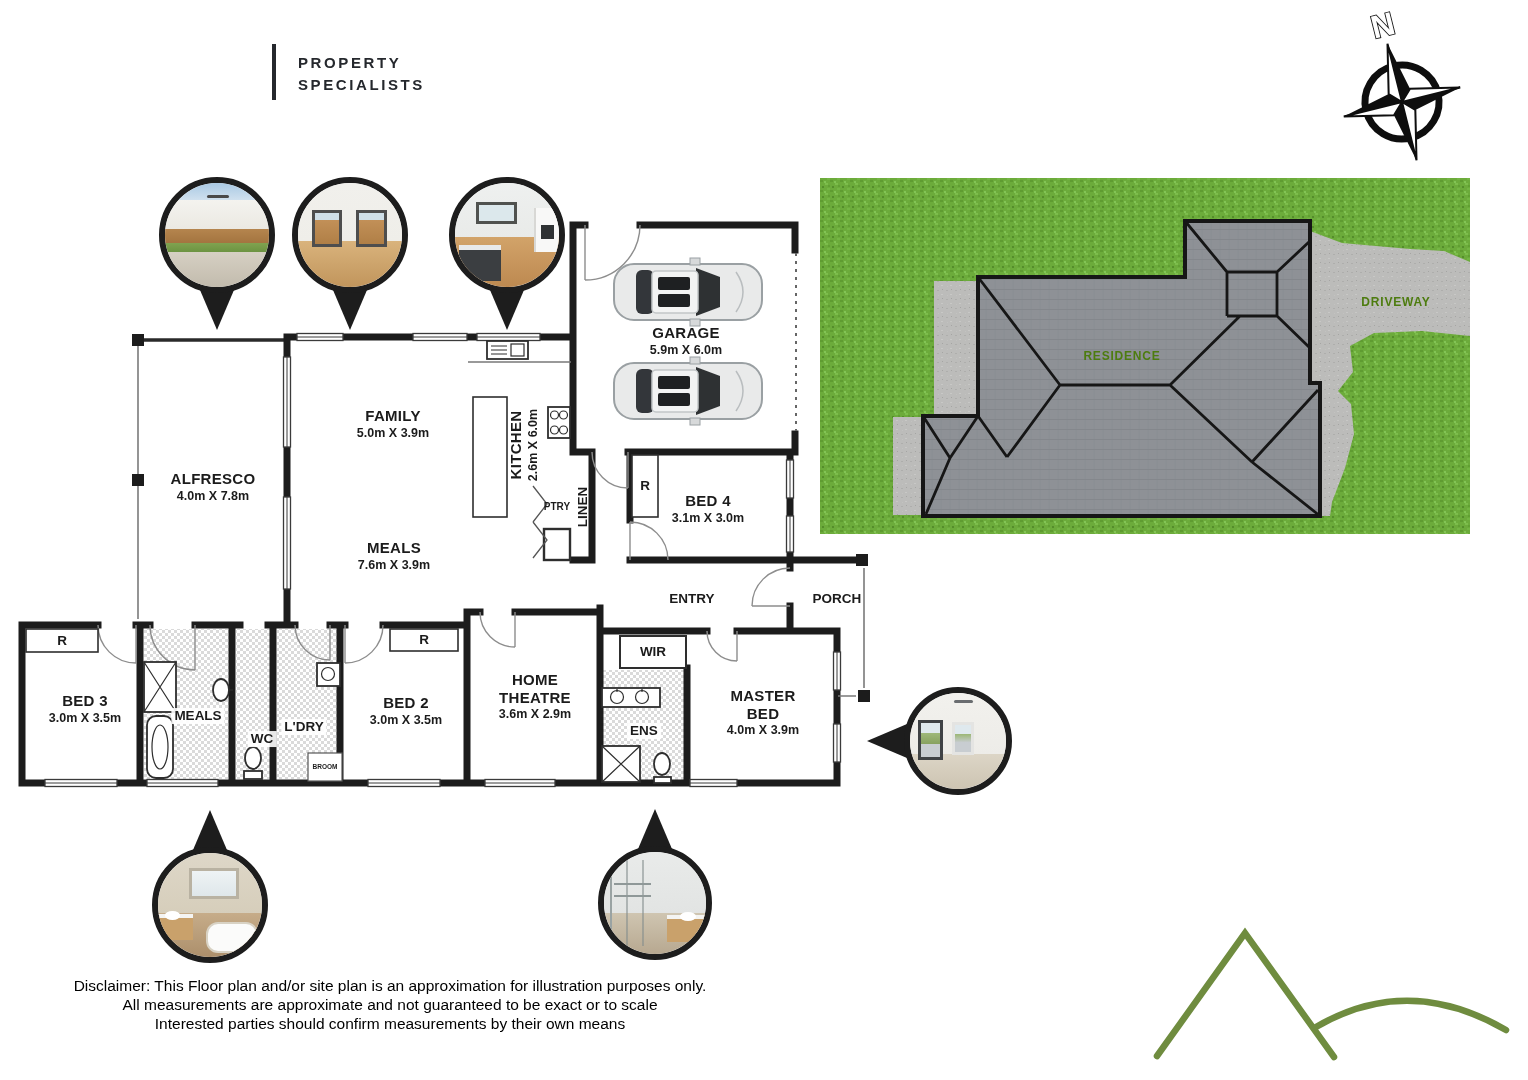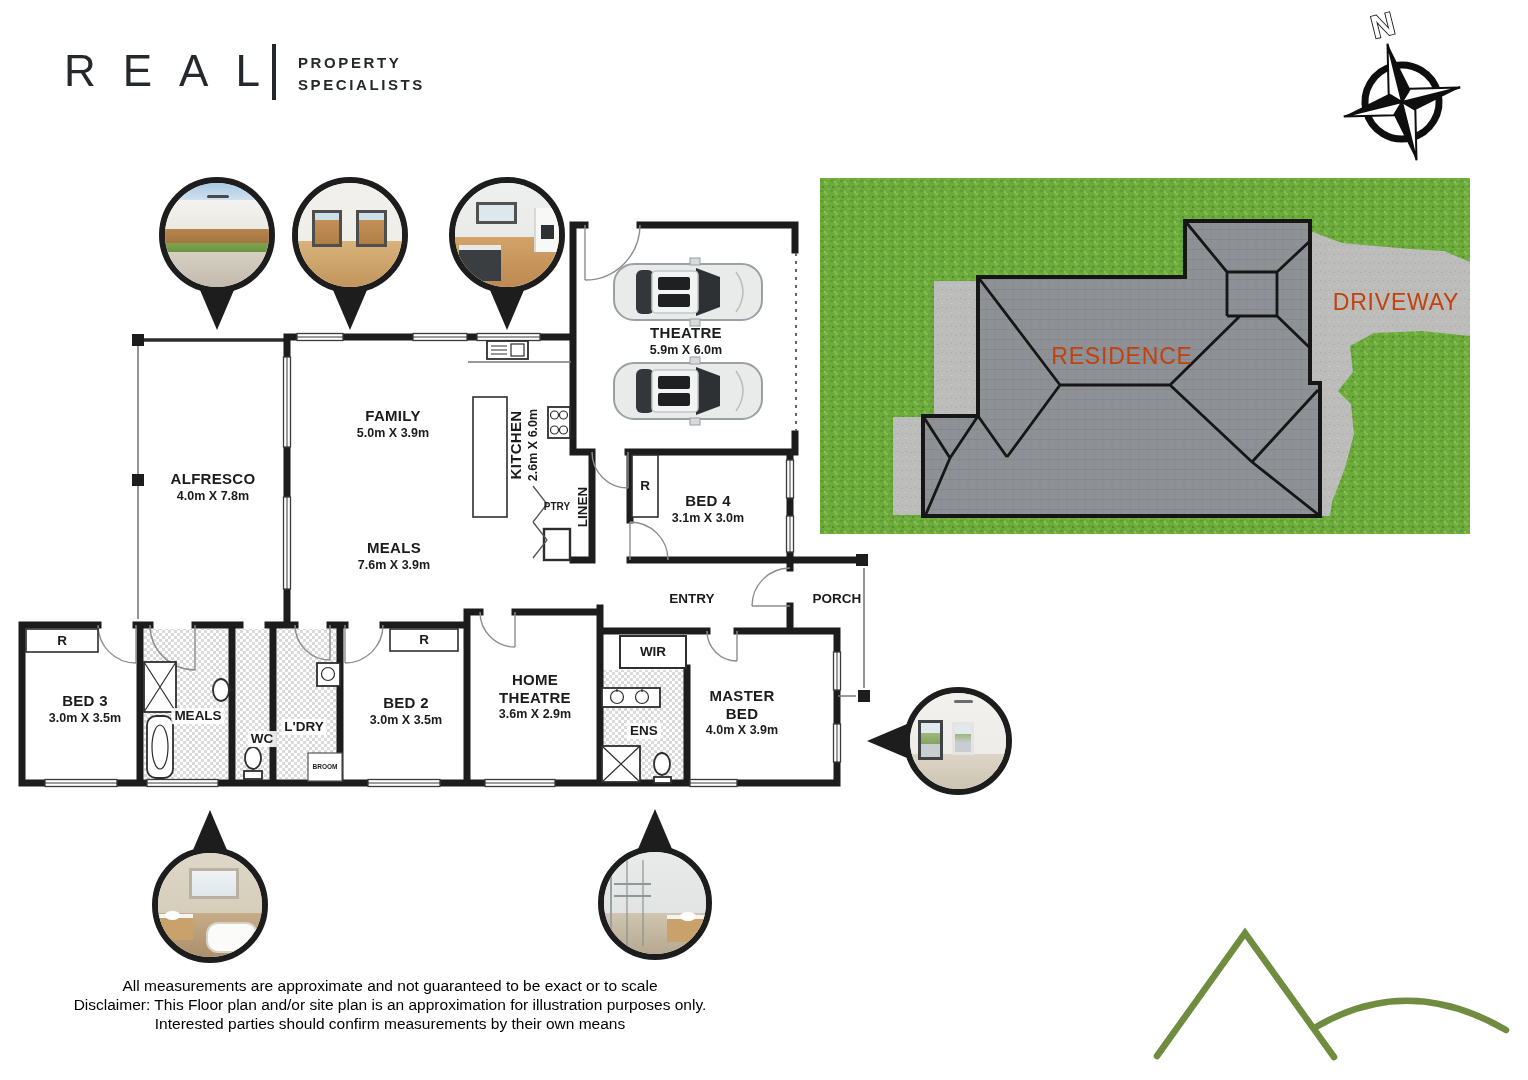--- a/index.html
+++ b/index.html
@@ -13,39 +13,38 @@
   
   .lbl{position:absolute;transform:translate(-50%,-50%);text-align:center;color:#1b1b1b;line-height:1.18;white-space:nowrap;}
   .lbl .nm{font-weight:700;font-size:15px;letter-spacing:.3px;}
   .lbl .dm{font-weight:600;font-size:12.5px;margin-top:1px;}
   .lbl.rot{transform:translate(-50%,-50%) rotate(-90deg);}
   .lbl.wrap .nm{white-space:normal;}
   .lbl.sm{font-weight:700;font-size:13.5px;}
   .lbl.tiny{font-weight:700;font-size:10px;}
   .lbl.micro{font-weight:700;font-size:6.5px;letter-spacing:0;}
   .lbl.on-tile{background:rgba(255,255,255,.9);padding:0 3px;}
-  .site-lbl{position:absolute;transform:translate(-50%,-50%);font-weight:400;font-size:23px;letter-spacing:.8px;color:#c2410c;white-space:nowrap;}
+  .site-lbl{position:absolute;transform:translate(-50%,-50%);font-weight:700;font-size:12px;letter-spacing:.8px;color:#4d7c0f;white-space:nowrap;}
   
   .disclaimer{position:absolute;left:60px;top:976px;width:660px;text-align:center;font-size:15.5px;color:#000;line-height:19px;}
   
   .pin{position:absolute;}
   .pin-c{position:relative;border-radius:50%;border:6px solid #1d1d1d;overflow:hidden;background:#eee;}
   .tail{position:absolute;background:#1d1d1d;}
   .tail.down{width:34px;height:40px;left:50%;transform:translateX(-50%);bottom:-37px;clip-path:polygon(0 0,100% 0,50% 100%);}
   .tail.up{width:34px;height:40px;left:50%;transform:translateX(-50%);top:-37px;clip-path:polygon(50% 0,100% 100%,0 100%);}
   .tail.left{width:40px;height:34px;top:50%;transform:translateY(-50%);left:-37px;clip-path:polygon(0 50%,100% 0,100% 100%);}
   .scene{position:absolute;inset:0;}
   .sc{position:absolute;}
 </style>
 </head>
 <body>
 
 <div class="page">
 
-  <div class="brand">REAL</div>
   <div class="brand-bar"></div>
   <div class="brand-sub">
     <div>PROPERTY</div>
     <div>SPECIALISTS</div>
   </div>
 
   <svg class="abs" style="left:0;top:0" width="1528" height="1080" viewBox="0 0 1528 1080">
     <defs>
       <pattern id="grass" width="10" height="10" patternUnits="userSpaceOnUse">
         <rect width="10" height="10" fill="#6cab3b"></rect>
@@ -266,40 +265,40 @@
   </div>
   <div class="lbl rot" style="left:524px;top:445px">
     <div class="nm">KITCHEN</div>
     <div class="dm">2.6m X 6.0m</div>
   </div>
   <div class="lbl" style="left:394px;top:556px">
     <div class="nm">MEALS</div>
     <div class="dm">7.6m X 3.9m</div>
   </div>
   <div class="lbl" style="left:686px;top:341px">
-    <div class="nm">THEATRE</div>
+    <div class="nm">GARAGE</div>
     <div class="dm">5.9m X 6.0m</div>
   </div>
   <div class="lbl" style="left:708px;top:509px">
     <div class="nm">BED 4</div>
     <div class="dm">3.1m X 3.0m</div>
   </div>
   <div class="lbl" style="left:85px;top:709px">
     <div class="nm">BED 3</div>
     <div class="dm">3.0m X 3.5m</div>
   </div>
   <div class="lbl" style="left:406px;top:711px">
     <div class="nm">BED 2</div>
     <div class="dm">3.0m X 3.5m</div>
   </div>
   <div class="lbl wrap" style="left:535px;top:697px;width:96px">
     <div class="nm">HOME THEATRE</div>
     <div class="dm">3.6m X 2.9m</div>
   </div>
-  <div class="lbl wrap" style="left:742px;top:713px;width:80px">
+  <div class="lbl wrap" style="left:763px;top:713px;width:80px">
     <div class="nm">MASTER BED</div>
     <div class="dm">4.0m X 3.9m</div>
   </div>
 
   <div class="lbl rot sm" style="left:583px;top:507px">LINEN</div>
   <div class="lbl tiny" style="left:557px;top:507px">PTRY</div>
   <div class="lbl sm" style="left:692px;top:599px">ENTRY</div>
   <div class="lbl sm" style="left:837px;top:599px">PORCH</div>
   <div class="lbl sm" style="left:653px;top:652px">WIR</div>
   <div class="lbl sm on-tile" style="left:644px;top:731px">ENS</div>
@@ -364,18 +363,18 @@
     <div class="tail left"></div>
     <div class="pin-c" style="width:96px;height:96px">
       <div class="scene" style="background:linear-gradient(180deg,#f2f1ed 0%,#edece8 64%,#dcd5c6 64%,#cdc4b2 100%)"></div>
       <div class="sc" style="left:8%;top:28%;width:20%;height:36%;background:linear-gradient(180deg,#dfe9ee 0%,#dfe9ee 30%,#9eb87a 30%,#87a15f 62%,#c8cdd1 62%,#c8cdd1 100%);border:3px solid #3f4245"></div>
       <div class="sc" style="left:44%;top:30%;width:16%;height:28%;background:linear-gradient(180deg,#dfe9ee 0%,#dfe9ee 35%,#9eb87a 35%,#c8cdd1 65%);border:3px solid #e4e4e2"></div>
       <div class="sc" style="left:46%;top:7%;width:20%;height:3px;background:#6a6d70;border-radius:2px"></div>
     </div>
   </div>
 
   <div class="disclaimer">
+    <div>Disclaimer: This Floor plan and/or site plan is an approximation for illustration purposes only.</div>
     <div>All measurements are approximate and not guaranteed to be exact or to scale</div>
-    <div>Disclaimer: This Floor plan and/or site plan is an approximation for illustration purposes only.</div>
     <div>Interested parties should confirm measurements by their own means</div>
   </div>
 
 </div>
 
 </body></html>

